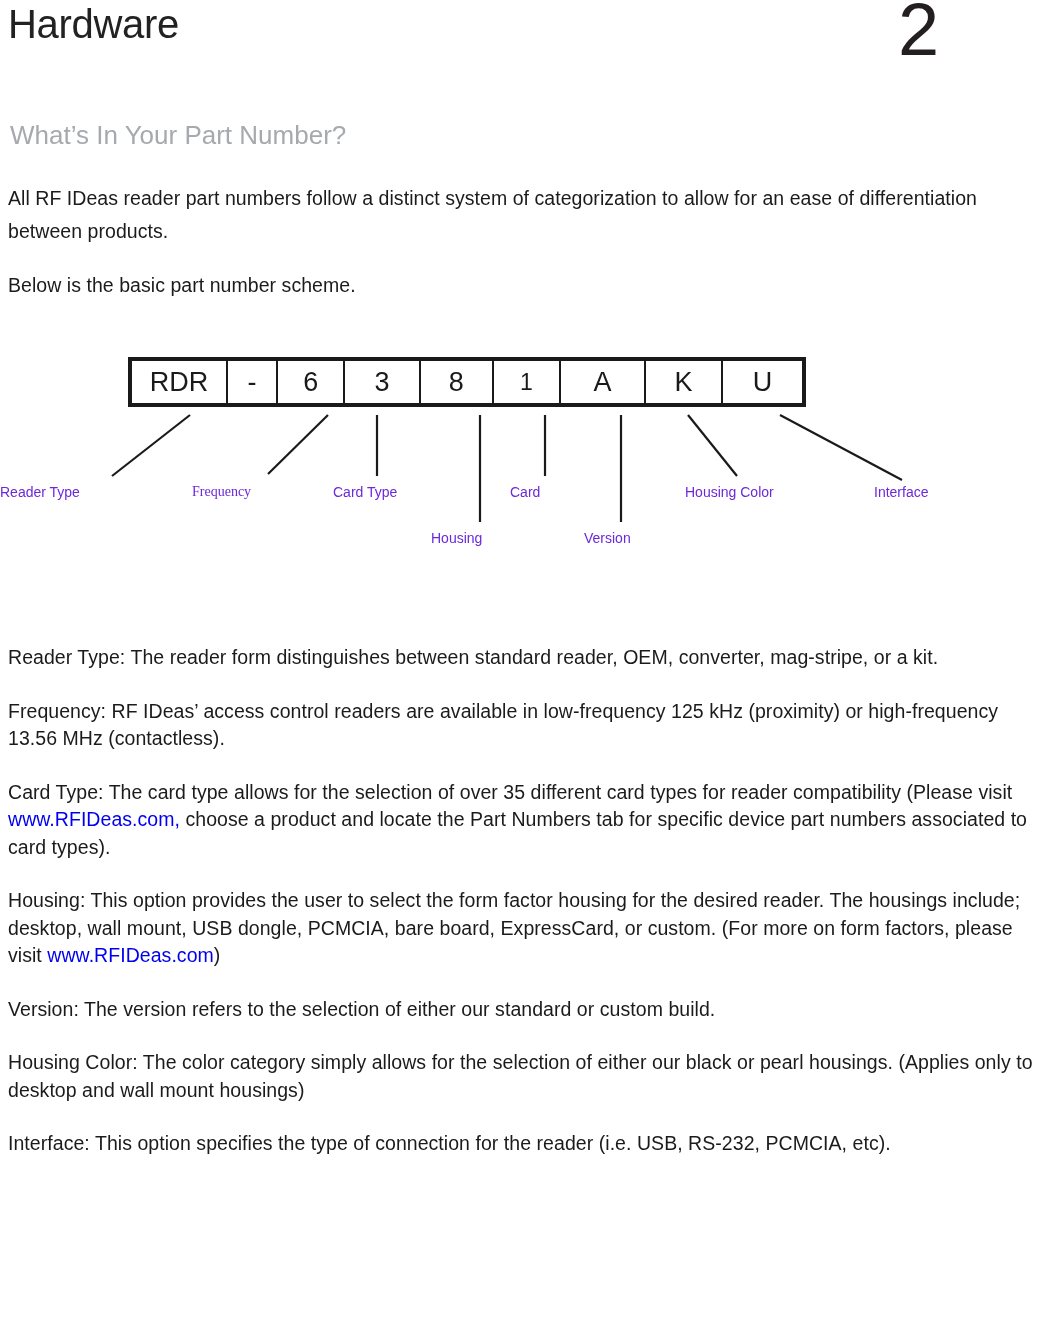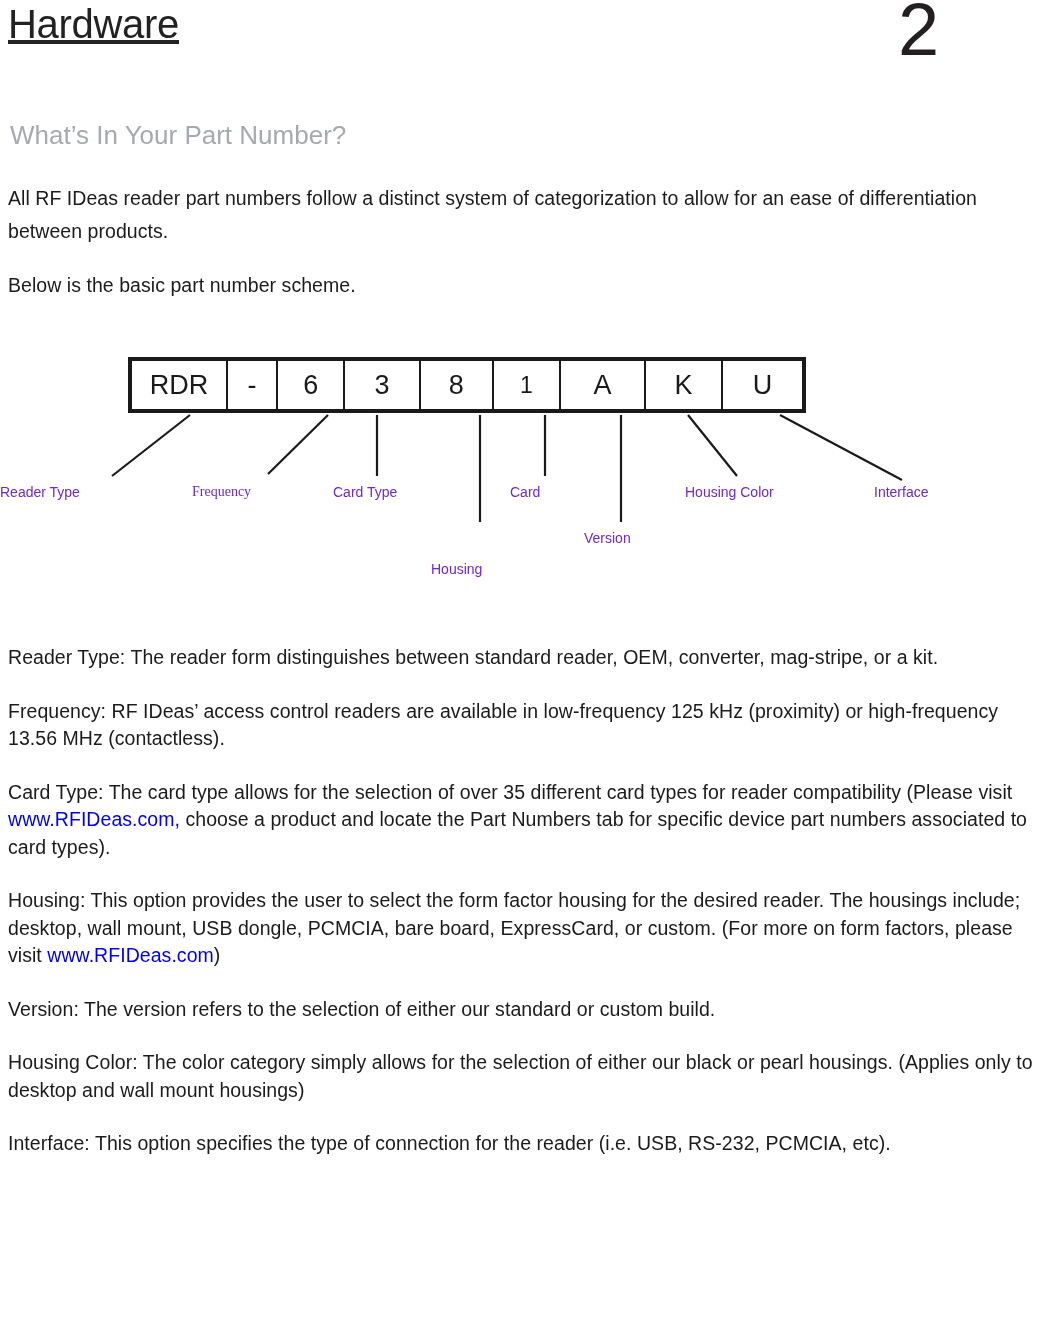--- a/index.html
+++ b/index.html
@@ -28,21 +28,20 @@
   .chapter-title {
     position: absolute;
     left: 8px;
     top: 2px;
     font-size: 40px;
     font-weight: 400;
     line-height: 44px;
     letter-spacing: -0.3px;
     color: #222222;
     white-space: nowrap;
-    text-decoration: underline;
   }
   .chapter-number {
     position: absolute;
     left: 898px;
     top: -10px;
     font-size: 74px;
     font-weight: 400;
     line-height: 80px;
     color: #231f20;
   }
@@ -90,21 +89,21 @@
   .pn-svg {
     position: absolute;
     left: 0;
     top: 0;
   }
   .pn-box-wrap {
     position: absolute;
     left: 128px;
     top: 17px;
     width: 678px;
-    height: 56px;
+    height: 50px;
     border: 4px solid #1a1a1a;
     box-sizing: border-box;
     background: #701a75;
     display: flex;
   }
   .pn-cell {
     border-right: 2px solid #1a1a1a;
     box-sizing: border-box;
     display: flex;
     align-items: center;
@@ -197,21 +196,21 @@
     <div class="pn-cell c8">U</div>
   </div>
 
   <div class="pn-label" style="left:0px;  top:140px;">Reader Type</div>
   <div class="pn-label" style="left:192px; top:140px;font-family:Liberation Serif, serif;">Frequency</div>
   <div class="pn-label" style="left:333px; top:140px;">Card Type</div>
   <div class="pn-label" style="left:510px; top:140px;">Card</div>
   <div class="pn-label" style="left:685px; top:140px;">Housing Color</div>
   <div class="pn-label" style="left:874px; top:140px;">Interface</div>
 
-  <div class="pn-label" style="left:431px; top:186px;margin-top:31px;">Housing</div>
+  <div class="pn-label" style="left:431px; top:186px;">Housing</div>
   <div class="pn-label" style="left:584px; top:186px;">Version</div>
 </div>
 
 <div class="definitions-block">
 
   <p class="def-para">
     <span>Reader Type: </span><span>The reader form distinguishes between standard reader, OEM, converter, mag-stripe, or a kit.</span>
   </p>
 
   <p class="def-para">

